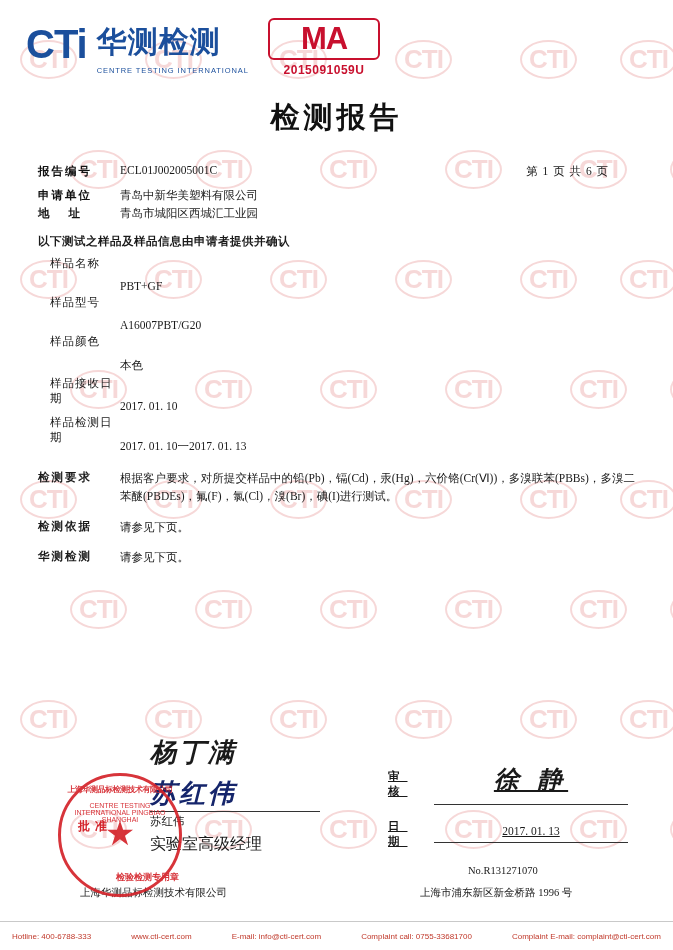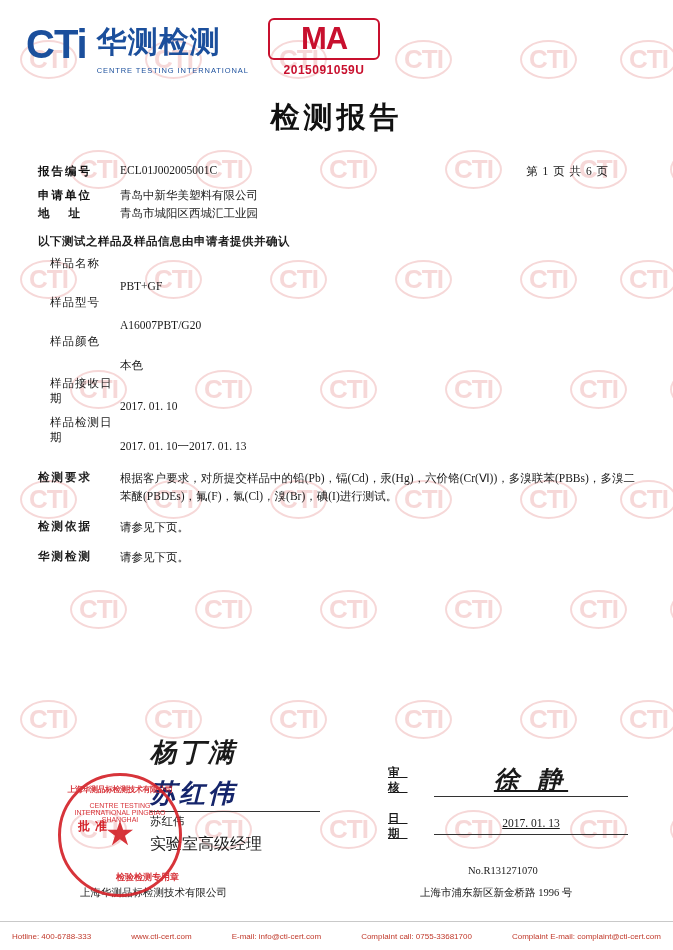--- a/index.html
+++ b/index.html
@@ -265,21 +265,21 @@
     flex: 1;
     border-bottom: 1px solid #333;
     text-align: center;
     padding-bottom: 1px;
     font-size: 11.5px;
     min-height: 16px;
   }
   .sig-line-row .v.hand {
     font-size: 25px;
     letter-spacing: 6px;
-    padding-bottom: 0;
+    padding-bottom: 8px;
   }
   .name-under {
     font-size: 11.5px;
     margin-top: 2px;
   }
   .role-under {
     font-size: 16px;
     margin-top: 5px;
   }
 

